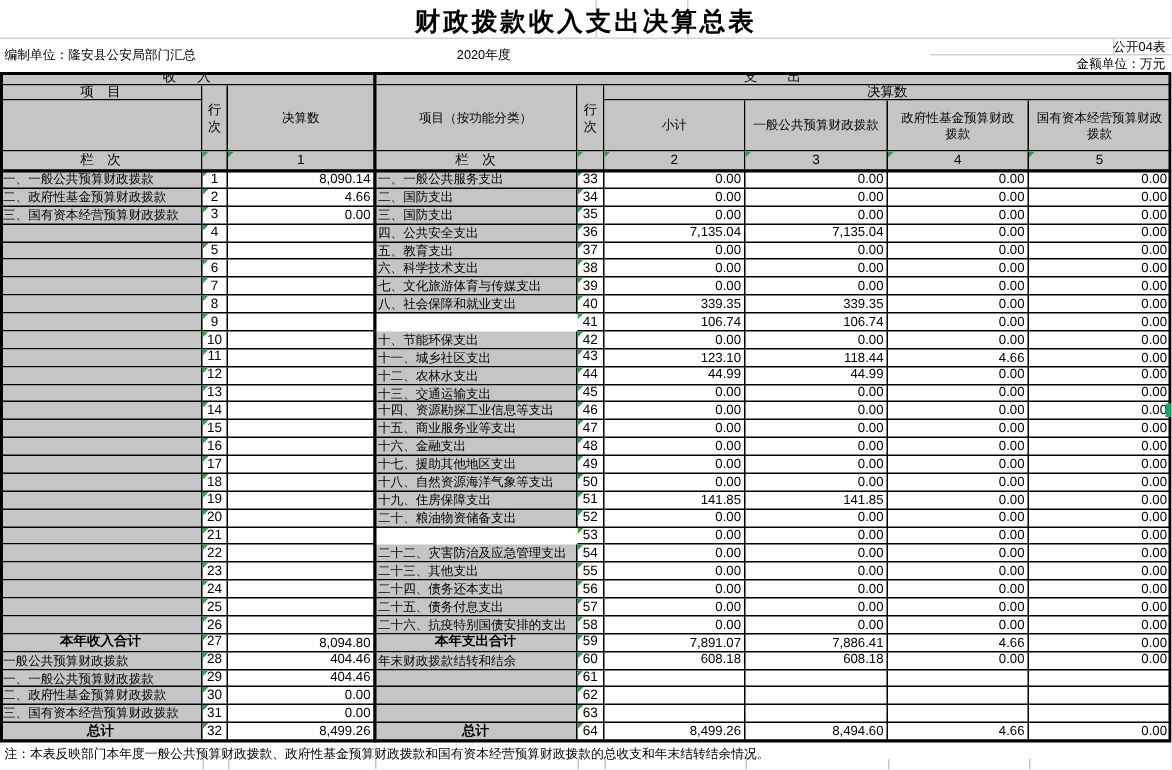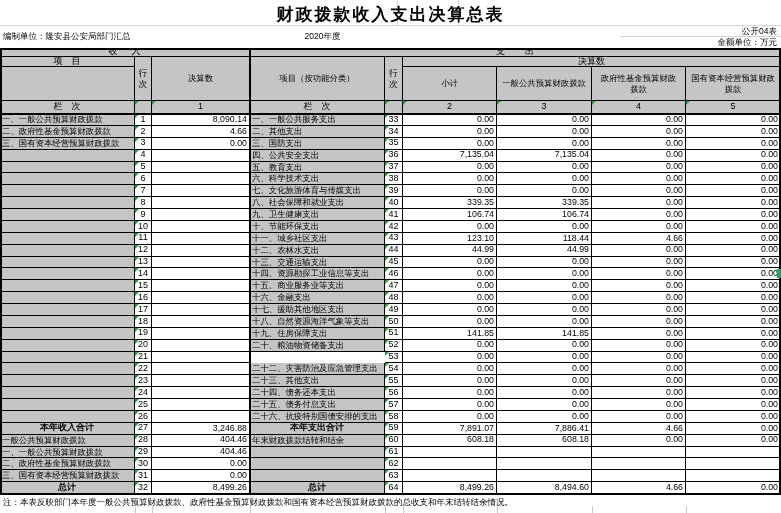--- a/index.html
+++ b/index.html
@@ -115,21 +115,21 @@
       <div class="c num" style="grid-area: 5 / 3;">8,090.14</div>
       <div class="c lab grey" style="grid-area: 5 / 4;">一、一般公共服务支出</div>
       <div class="c ctr" style="grid-area: 5 / 5;"><span class="tri"></span>33</div>
       <div class="c num" style="grid-area: 5 / 6;">0.00</div>
       <div class="c num" style="grid-area: 5 / 7;">0.00</div>
       <div class="c num" style="grid-area: 5 / 8;">0.00</div>
       <div class="c num" style="grid-area: 5 / 9;">0.00</div>
       <div class="c lab grey" style="grid-area: 6 / 1;">二、政府性基金预算财政拨款</div>
       <div class="c ctr" style="grid-area: 6 / 2;"><span class="tri"></span>2</div>
       <div class="c num" style="grid-area: 6 / 3;">4.66</div>
-      <div class="c lab grey" style="grid-area: 6 / 4;">二、其他支出</div>
+      <div class="c lab grey" style="grid-area: 6 / 4;">二、国防支出</div>
       <div class="c ctr" style="grid-area: 6 / 5;"><span class="tri"></span>34</div>
       <div class="c num" style="grid-area: 6 / 6;">0.00</div>
       <div class="c num" style="grid-area: 6 / 7;">0.00</div>
       <div class="c num" style="grid-area: 6 / 8;">0.00</div>
       <div class="c num" style="grid-area: 6 / 9;">0.00</div>
       <div class="c lab grey" style="grid-area: 7 / 1;">三、国有资本经营预算财政拨款</div>
       <div class="c ctr" style="grid-area: 7 / 2;"><span class="tri"></span>3</div>
       <div class="c num" style="grid-area: 7 / 3;">0.00</div>
       <div class="c lab grey" style="grid-area: 7 / 4;">三、国防支出</div>
       <div class="c ctr" style="grid-area: 7 / 5;"><span class="tri"></span>35</div>
@@ -178,21 +178,20 @@
       <div class="c num" style="grid-area: 12 / 3;"></div>
       <div class="c lab grey" style="grid-area: 12 / 4;">八、社会保障和就业支出</div>
       <div class="c ctr" style="grid-area: 12 / 5;"><span class="tri"></span>40</div>
       <div class="c num" style="grid-area: 12 / 6;">339.35</div>
       <div class="c num" style="grid-area: 12 / 7;">339.35</div>
       <div class="c num" style="grid-area: 12 / 8;">0.00</div>
       <div class="c num" style="grid-area: 12 / 9;">0.00</div>
       <div class="c lab grey" style="grid-area: 13 / 1;"></div>
       <div class="c ctr" style="grid-area: 13 / 2;"><span class="tri"></span>9</div>
       <div class="c num" style="grid-area: 13 / 3;"></div>
-      <div class="c lab grey" style="grid-area: 13 / 4;">九、卫生健康支出</div>
       <div class="c ctr" style="grid-area: 13 / 5;"><span class="tri"></span>41</div>
       <div class="c num" style="grid-area: 13 / 6;">106.74</div>
       <div class="c num" style="grid-area: 13 / 7;">106.74</div>
       <div class="c num" style="grid-area: 13 / 8;">0.00</div>
       <div class="c num" style="grid-area: 13 / 9;">0.00</div>
       <div class="c lab grey" style="grid-area: 14 / 1;"></div>
       <div class="c ctr" style="grid-area: 14 / 2;"><span class="tri"></span>10</div>
       <div class="c num" style="grid-area: 14 / 3;"></div>
       <div class="c lab grey" style="grid-area: 14 / 4;">十、节能环保支出</div>
       <div class="c ctr" style="grid-area: 14 / 5;"><span class="tri"></span>42</div>
@@ -338,21 +337,21 @@
       <div class="c ctr" style="grid-area: 30 / 2;"><span class="tri"></span>26</div>
       <div class="c num" style="grid-area: 30 / 3;"></div>
       <div class="c lab grey" style="grid-area: 30 / 4;">二十六、抗疫特别国债安排的支出</div>
       <div class="c ctr" style="grid-area: 30 / 5;"><span class="tri"></span>58</div>
       <div class="c num" style="grid-area: 30 / 6;">0.00</div>
       <div class="c num" style="grid-area: 30 / 7;">0.00</div>
       <div class="c num" style="grid-area: 30 / 8;">0.00</div>
       <div class="c num" style="grid-area: 30 / 9;">0.00</div>
       <div class="c grey ctr bold" style="grid-area: 31 / 1;">本年收入合计</div>
       <div class="c ctr" style="grid-area: 31 / 2;"><span class="tri"></span>27</div>
-      <div class="c num" style="grid-area: 31 / 3;">3,246.88</div>
+      <div class="c num" style="grid-area: 31 / 3;">8,094.80</div>
       <div class="c grey ctr bold" style="grid-area: 31 / 4;">本年支出合计</div>
       <div class="c ctr" style="grid-area: 31 / 5; text-align: center;"><span class="tri"></span>59</div>
       <div class="c num" style="grid-area: 31 / 6;">7,891.07</div>
       <div class="c num" style="grid-area: 31 / 7;">7,886.41</div>
       <div class="c num" style="grid-area: 31 / 8;">4.66</div>
       <div class="c num" style="grid-area: 31 / 9;">0.00</div>
       <div class="c lab grey" style="grid-area: 32 / 1;">一般公共预算财政拨款</div>
       <div class="c ctr" style="grid-area: 32 / 2;"><span class="tri"></span>28</div>
       <div class="c num" style="grid-area: 32 / 3;">404.46</div>
       <div class="c lab grey" style="grid-area: 32 / 4;">年末财政拨款结转和结余</div>

